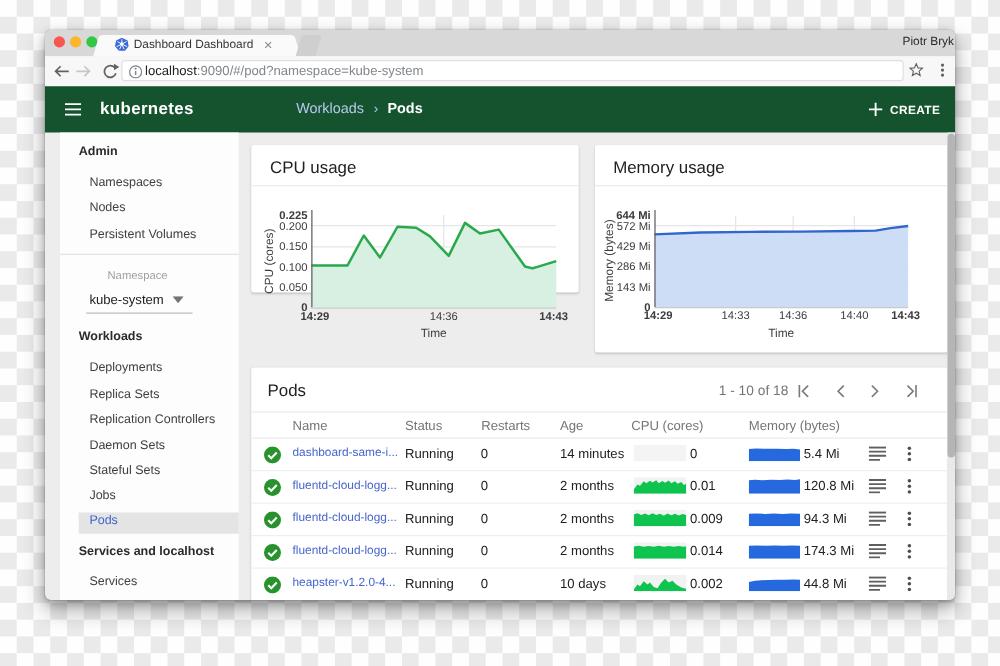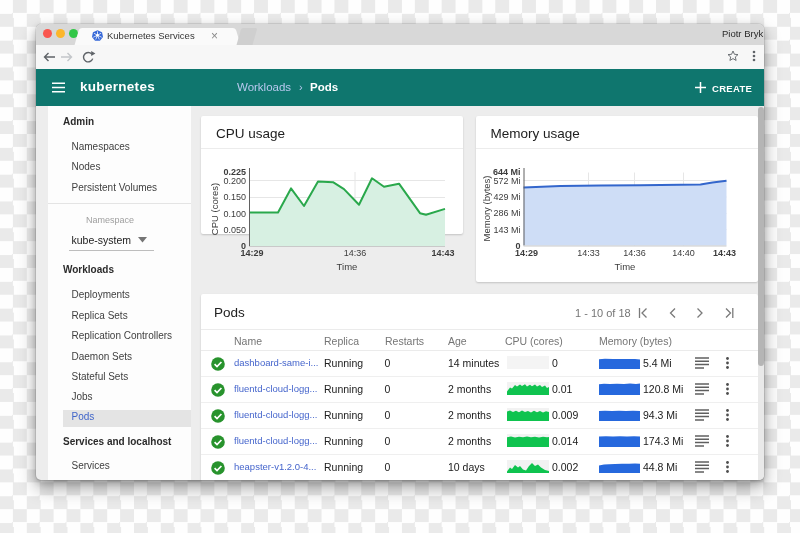--- a/index.html
+++ b/index.html
@@ -15,21 +15,21 @@
 .win{position:absolute;left:36px;top:24px;width:728px;height:456px;border-radius:6px 6px 5px 5px;overflow:hidden;box-shadow:0 0 0 1px rgba(0,0,0,.08),0 8px 18px rgba(0,0,0,.33),0 3px 7px rgba(0,0,0,.18);background:#ededed;}
 
 .tabstrip{position:absolute;left:0;top:0;width:728px;height:20.5px;background:#d8d8d8;}
 .light{position:absolute;top:4.5px;width:9px;height:9px;border-radius:50%;}
 .tab{position:absolute;left:46px;top:3.5px;width:151px;height:17px;background:#fafafa;border-radius:4px 4px 0 0;}
 .tab:before{content:"";position:absolute;left:-5px;bottom:0;width:10px;height:17px;background:#fafafa;transform:skewX(-16deg);border-radius:3px 0 0 0;}
 .tab:after{content:"";position:absolute;right:-5px;bottom:0;width:10px;height:17px;background:#fafafa;transform:skewX(16deg);border-radius:0 3px 0 0;}
 .newtab{position:absolute;left:203px;top:4px;width:16px;height:16.5px;background:#cfcfcf;transform:skewX(-16deg);border-radius:2px 2px 0 0;}
 .toolbar{position:absolute;left:0;top:20.5px;width:728px;height:24px;background:#f7f7f7;}
 .omnibox{position:absolute;left:61px;top:23.5px;width:626px;height:17.5px;background:#fff;border:1px solid #e0e0e0;border-radius:3px;}
-.bluebar{position:absolute;left:0;top:44.5px;width:740px;height:37.5px;background:#0f766e;}
+.bluebar{position:absolute;left:0;top:44.5px;width:740px;height:37.5px;background:#14532d;}
 
 .sidebar{position:absolute;left:12px;top:82px;width:143px;height:374px;background:#fdfdfd;}
 .nav{position:absolute;font-size:10px;color:#3f3f3f;white-space:nowrap;}
 .navh{position:absolute;font-size:10px;font-weight:bold;color:#2b2b2b;white-space:nowrap;}
 
 .card{position:absolute;background:#fff;border-radius:2px;box-shadow:0 1px 2px rgba(0,0,0,.18);}
 .cardtitle{position:absolute;left:15px;font-size:13.5px;color:#212121;white-space:nowrap;}
 .t{position:absolute;white-space:nowrap;}
 .hdr{position:absolute;top:40.5px;font-size:10.5px;color:#757575;white-space:nowrap;}
 .cell{position:absolute;font-size:10.5px;color:#212121;white-space:nowrap;}
@@ -51,38 +51,46 @@
         <circle cx="6.5" cy="6.2" r="1.6" fill="#fff" stroke="none"></circle>
         <line x1="6.5" y1="6.2" x2="6.5" y2="1.6"></line>
         <line x1="6.5" y1="6.2" x2="10.8" y2="3.8"></line>
         <line x1="6.5" y1="6.2" x2="11.5" y2="8.6"></line>
         <line x1="6.5" y1="6.2" x2="8.6" y2="11.2"></line>
         <line x1="6.5" y1="6.2" x2="4.4" y2="11.2"></line>
         <line x1="6.5" y1="6.2" x2="1.5" y2="8.6"></line>
         <line x1="6.5" y1="6.2" x2="2.2" y2="3.8"></line>
       </g>
     </svg>
-    <div class="t" style="left:71px;top:5.5px;font-size:9.5px;color:#353535;">Kubernetes Services</div>
+    <div class="t" style="left:71px;top:5.5px;font-size:9.5px;color:#353535;">Dashboard Dashboard</div>
     <div class="t" style="left:175px;top:4.5px;font-size:12px;color:#8a8a8a;">×</div>
     <div class="t" style="left:686px;top:4px;font-size:9.5px;color:#2a2a2a;">Piotr Bryk</div>
   </div>
 
   <div class="toolbar">
     <svg class="abs" style="left:6px;top:5px;" width="58" height="14" viewBox="0 0 58 14">
       <g stroke="#5f6368" stroke-width="1.4" fill="none">
         <path d="M13 7 H2.5 M6.5 3 L2.5 7 L6.5 11"></path>
       </g>
       <g stroke="#c3c6ca" stroke-width="1.4" fill="none">
         <path d="M19 7 H29.5 M25.5 3 L29.5 7 L25.5 11"></path>
       </g>
       <g stroke="#5f6368" stroke-width="1.4" fill="none">
         <path d="M49.8 4.1 A4.7 4.7 0 1 0 50.7 8.6"></path>
       </g>
       <polygon points="49.2,0.9 49.2,6.1 53.4,3.5" fill="#5f6368"></polygon>
     </svg>
+  </div>
+  <div class="omnibox">
+    <svg class="abs" style="left:5px;top:3px;" width="11" height="11" viewBox="0 0 11 11">
+      <circle cx="5.5" cy="5.5" r="4.8" fill="none" stroke="#80868b" stroke-width="1"></circle>
+      <line x1="5.5" y1="4.8" x2="5.5" y2="8" stroke="#80868b" stroke-width="1.2"></line>
+      <circle cx="5.5" cy="3" r="0.8" fill="#80868b"></circle>
+    </svg>
+    <div class="t" style="left:18px;top:2.5px;font-size:10.5px;color:#202124;">localhost<span style="color:#80868b;">:9090/#/pod?namespace=kube-system</span></div>
   </div>
   <svg class="abs" style="left:691px;top:26px;" width="12" height="12" viewBox="0 0 24 24">
     <path d="M12 2 l2.9 6.6 7.1.6 -5.4 4.7 1.6 7 -6.2-3.7 -6.2 3.7 1.6-7 -5.4-4.7 7.1-.6z" fill="none" stroke="#5f6368" stroke-width="1.8"></path>
   </svg>
   <svg class="abs" style="left:712px;top:26px;" width="12" height="12" viewBox="0 0 12 12">
     <g fill="#5f6368">
         <circle cx="6" cy="2" r="1.3"></circle>
         <circle cx="6" cy="6" r="1.3"></circle>
         <circle cx="6" cy="10" r="1.3"></circle>
       </g>
@@ -210,21 +218,21 @@
     <svg class="abs" style="left:437px;top:13.5px;" width="96" height="10" viewBox="0 0 96 10">
       <g stroke="#7a7a7a" stroke-width="1.3" fill="none">
         <path d="M8.5 0.5 L4 5 L8.5 9.5 M1.5 0 V10"></path>
         <path d="M37 0.5 L32.5 5 L37 9.5"></path>
         <path d="M59.5 0.5 L64 5 L59.5 9.5"></path>
         <path d="M88 0.5 L92.5 5 L88 9.5 M94.8 0 V10"></path>
       </g>
     </svg>
     <div class="abs" style="left:0;top:35px;width:556.5px;height:1px;background:#ebebeb;"></div>
     <div class="hdr" style="left:33px;">Name</div>
-    <div class="hdr" style="left:123px;">Replica</div>
+    <div class="hdr" style="left:123px;">Status</div>
     <div class="hdr" style="left:184px;">Restarts</div>
     <div class="hdr" style="left:247px;">Age</div>
     <div class="hdr" style="left:304px;">CPU (cores)</div>
     <div class="hdr" style="left:398px;">Memory (bytes)</div>
     <div class="abs" style="left:0;top:55.5px;width:556.5px;height:1px;background:#ebebeb;"></div>
     <div class="abs" style="left:0;top:81.5px;width:556.5px;height:1px;background:#efefef;"></div>
     <div class="abs" style="left:0;top:107.5px;width:556.5px;height:1px;background:#efefef;"></div>
     <div class="abs" style="left:0;top:133.5px;width:556.5px;height:1px;background:#efefef;"></div>
     <div class="abs" style="left:0;top:159.5px;width:556.5px;height:1px;background:#efefef;"></div>
 

